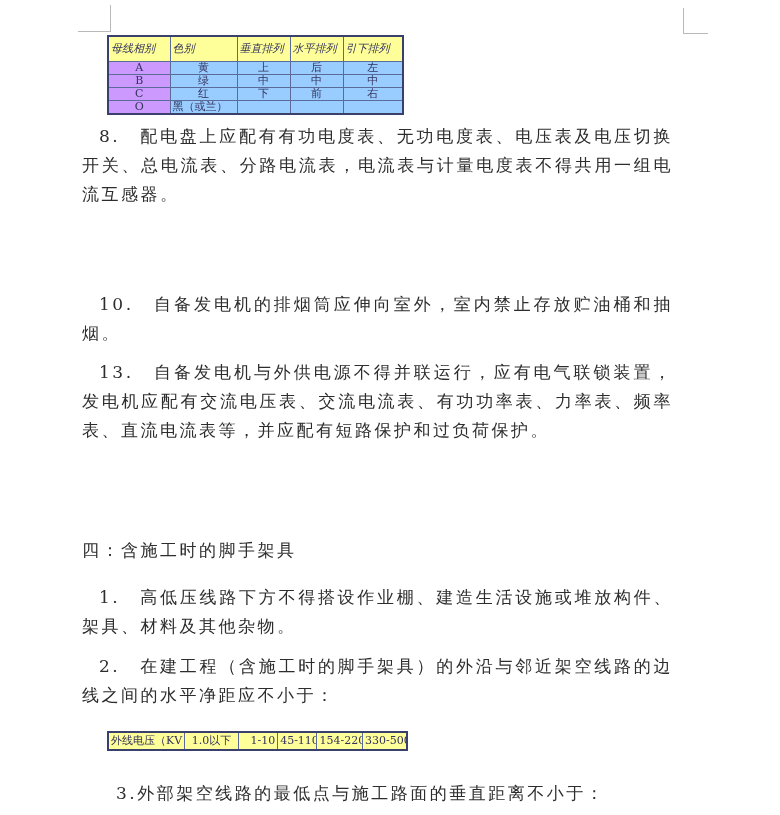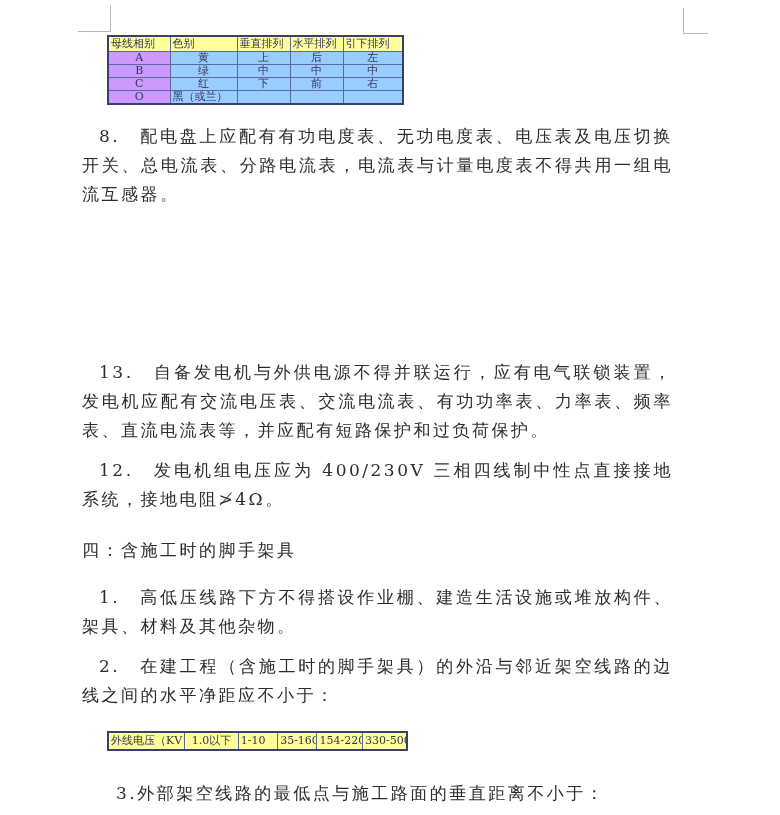--- a/index.html
+++ b/index.html
@@ -40,21 +40,21 @@
     border:1px solid #5a6b9a;
     padding:0 2px;white-space:nowrap;overflow:hidden;
     text-align:center;
   }
   .tbl td.hd{background:#ffff99;text-align:left;}
   .tbl td.ph{background:#cc99ff;}
   .tbl td.bl{background:#99ccff;}
   .tbl td.lf{text-align:left;}
   .tbl-phase{left:107px;top:35px;width:295px;}
   .tbl-phase tr{height:13px;}
-  .tbl-phase tr.hrow{height:15px;}
+  .tbl-phase tr.hrow{height:25px;font-style:italic;}
   .tbl-voltage{left:107px;top:731px;width:301px;}
   .tbl-voltage tr.r1{height:18px;}
   .tbl-voltage tr.r2{height:16px;}
 </style>
 </head>
 <body>
 
 <div class="page">
 
   <div class="mark-left"></div>
@@ -101,41 +101,41 @@
       <td class="ph">O</td>
       <td class="bl lf">黑（或兰）</td>
       <td class="bl"></td>
       <td class="bl"></td>
       <td class="bl"></td>
     </tr>
   </tbody>
     </table>
 
   <div class="para" style="top:122px">8.　配电盘上应配有有功电度表、无功电度表、电压表及电压切换开关、总电流表、分路电流表，电流表与计量电度表不得共用一组电流互感器。</div>
+  <div class="para" style="top:290px">10.　自备发电机的排烟筒应伸向室外，室内禁止存放贮油桶和抽烟。</div>
   <div class="para" style="top:358px">13.　自备发电机与外供电源不得并联运行，应有电气联锁装置，发电机应配有交流电压表、交流电流表、有功功率表、力率表、频率表、直流电流表等，并应配有短路保护和过负荷保护。</div>
-  <div class="para" style="top:456px">12.　发电机组电压应为 400/230V 三相四线制中性点直接接地系统，接地电阻≯4Ω。</div>
   <div class="para heading" style="top:536px">四：含施工时的脚手架具</div>
   <div class="para" style="top:583px">1.　高低压线路下方不得搭设作业棚、建造生活设施或堆放构件、架具、材料及其他杂物。</div>
   <div class="para" style="top:652px">2.　在建工程（含施工时的脚手架具）的外沿与邻近架空线路的边线之间的水平净距应不小于：</div>
 
   <table class="tbl tbl-voltage">
     <colgroup>
       <col style="width:74px">
         <col style="width:52px">
         <col style="width:38px">
         <col style="width:38px">
         <col style="width:44px">
         <col style="width:43px">
     </colgroup>
     <tbody>
         <tr class="r1">
       <td class="hd">外线电压（KV）</td>
       <td class="hd" style="text-align:center">1.0以下</td>
-      <td class="hd" style="text-align:left">1-10</td>
-      <td class="hd" style="text-align:center">35-160</td>
+      <td class="hd" style="text-align:right">1-10</td>
+      <td class="hd" style="text-align:center">45-110</td>
       <td class="hd" style="text-align:right">154-220</td>
       <td class="hd" style="text-align:center">330-500</td>
     </tr>
   </tbody>
     </table>
 
   <div class="para indent2" style="top:779px">3.外部架空线路的最低点与施工路面的垂直距离不小于：</div>
 
 </div>
 

